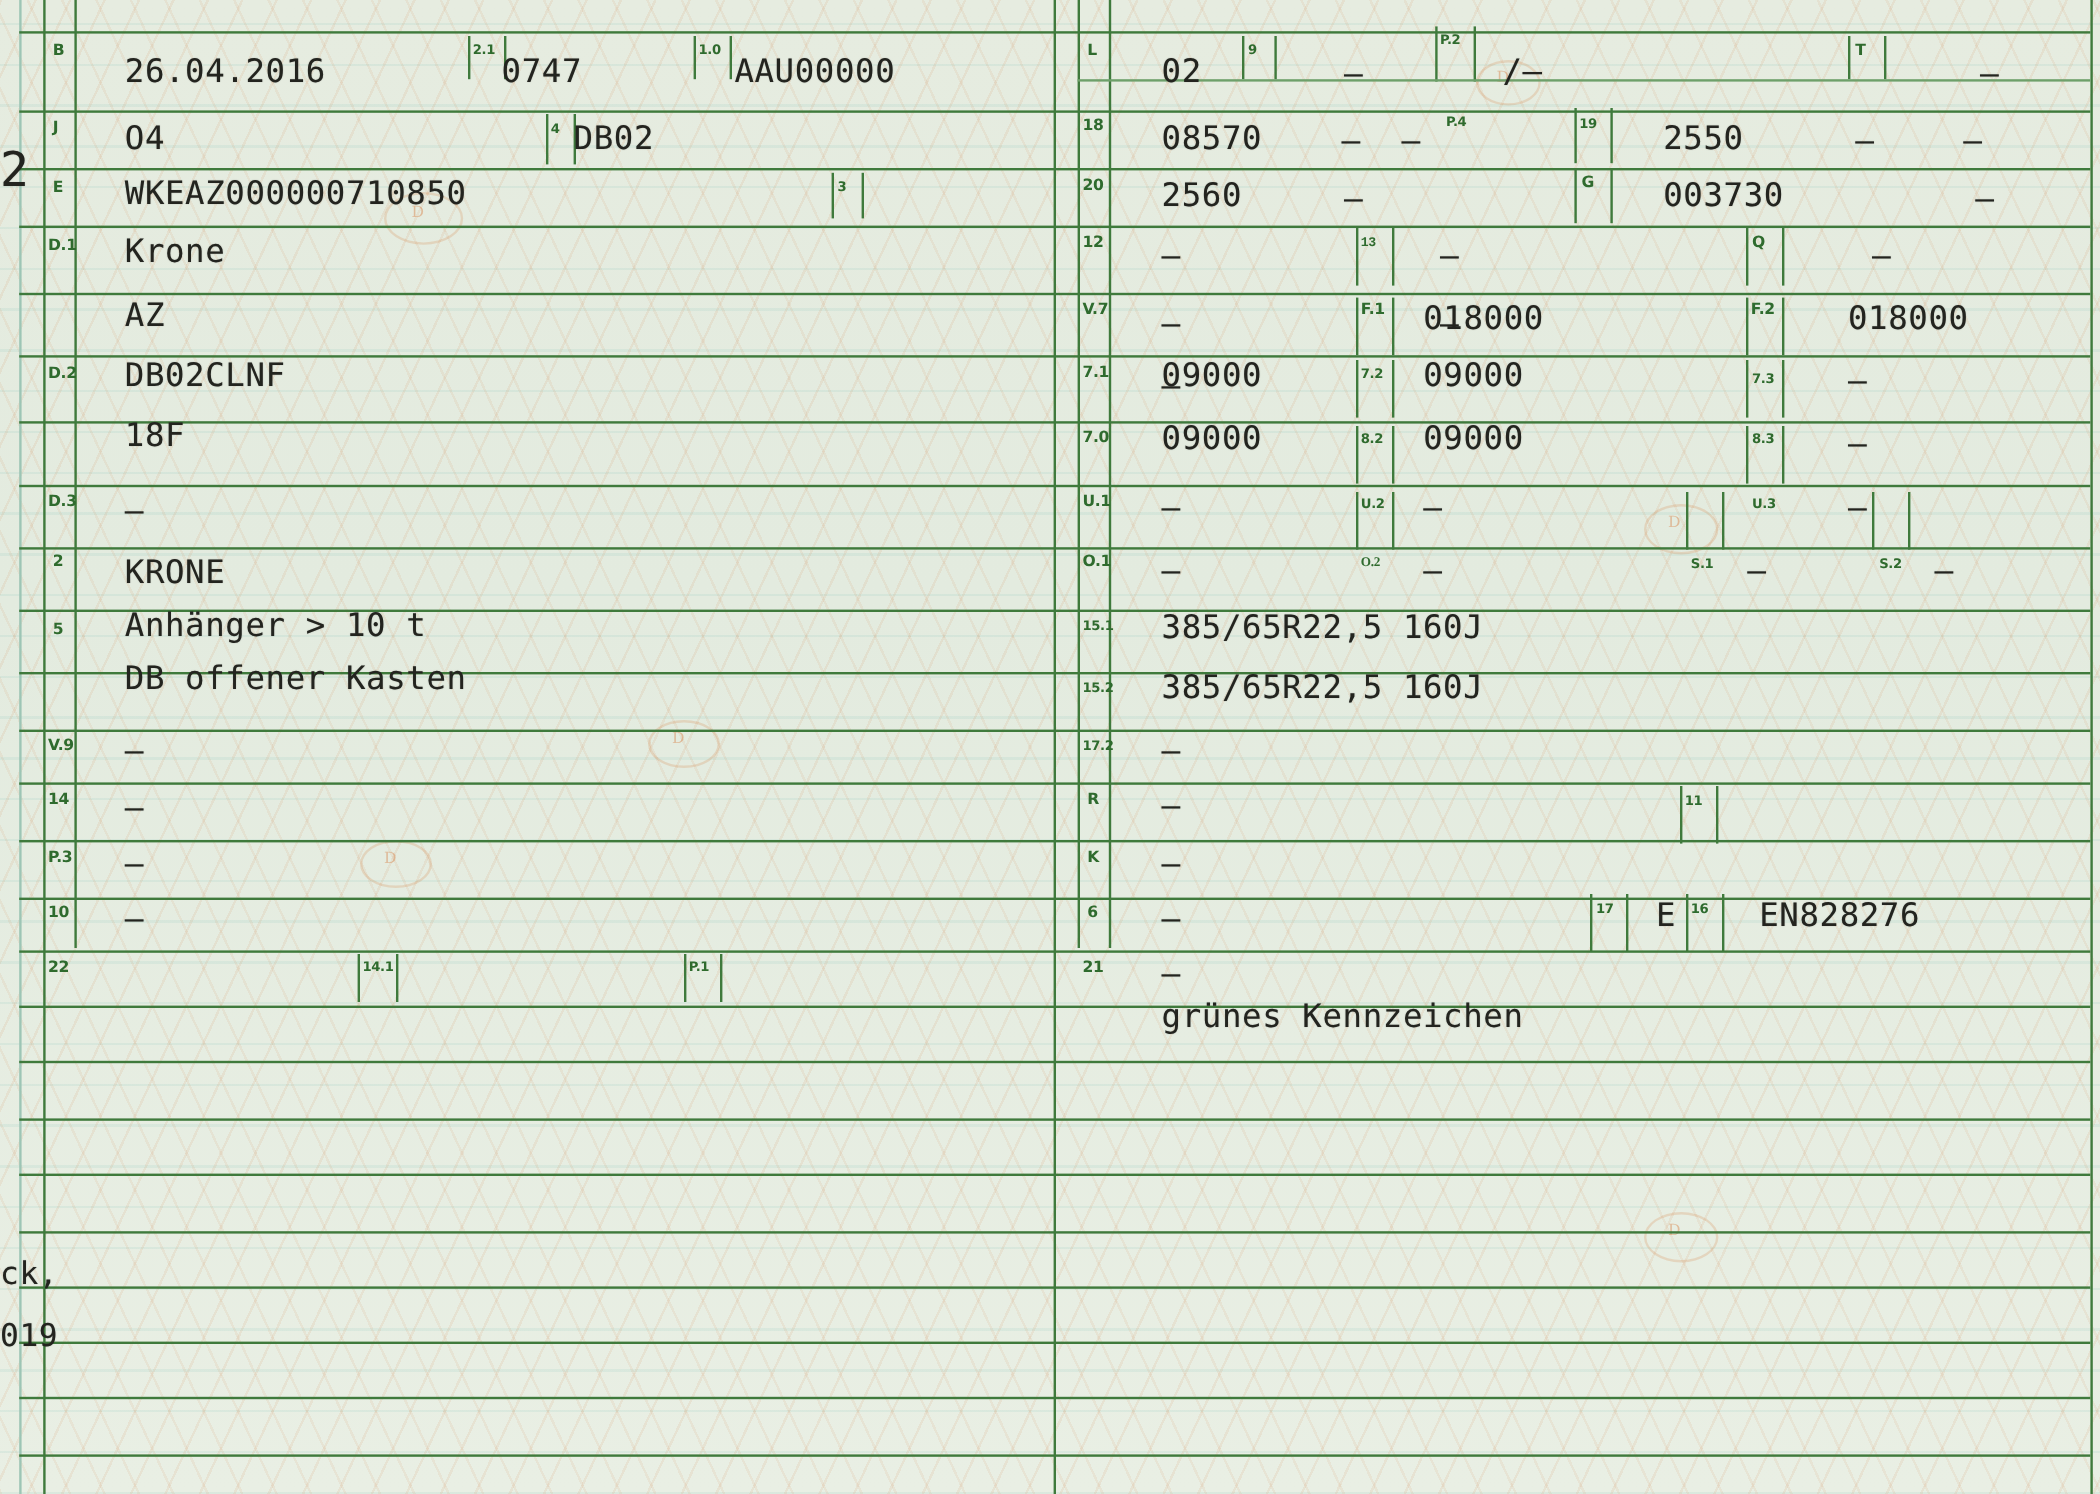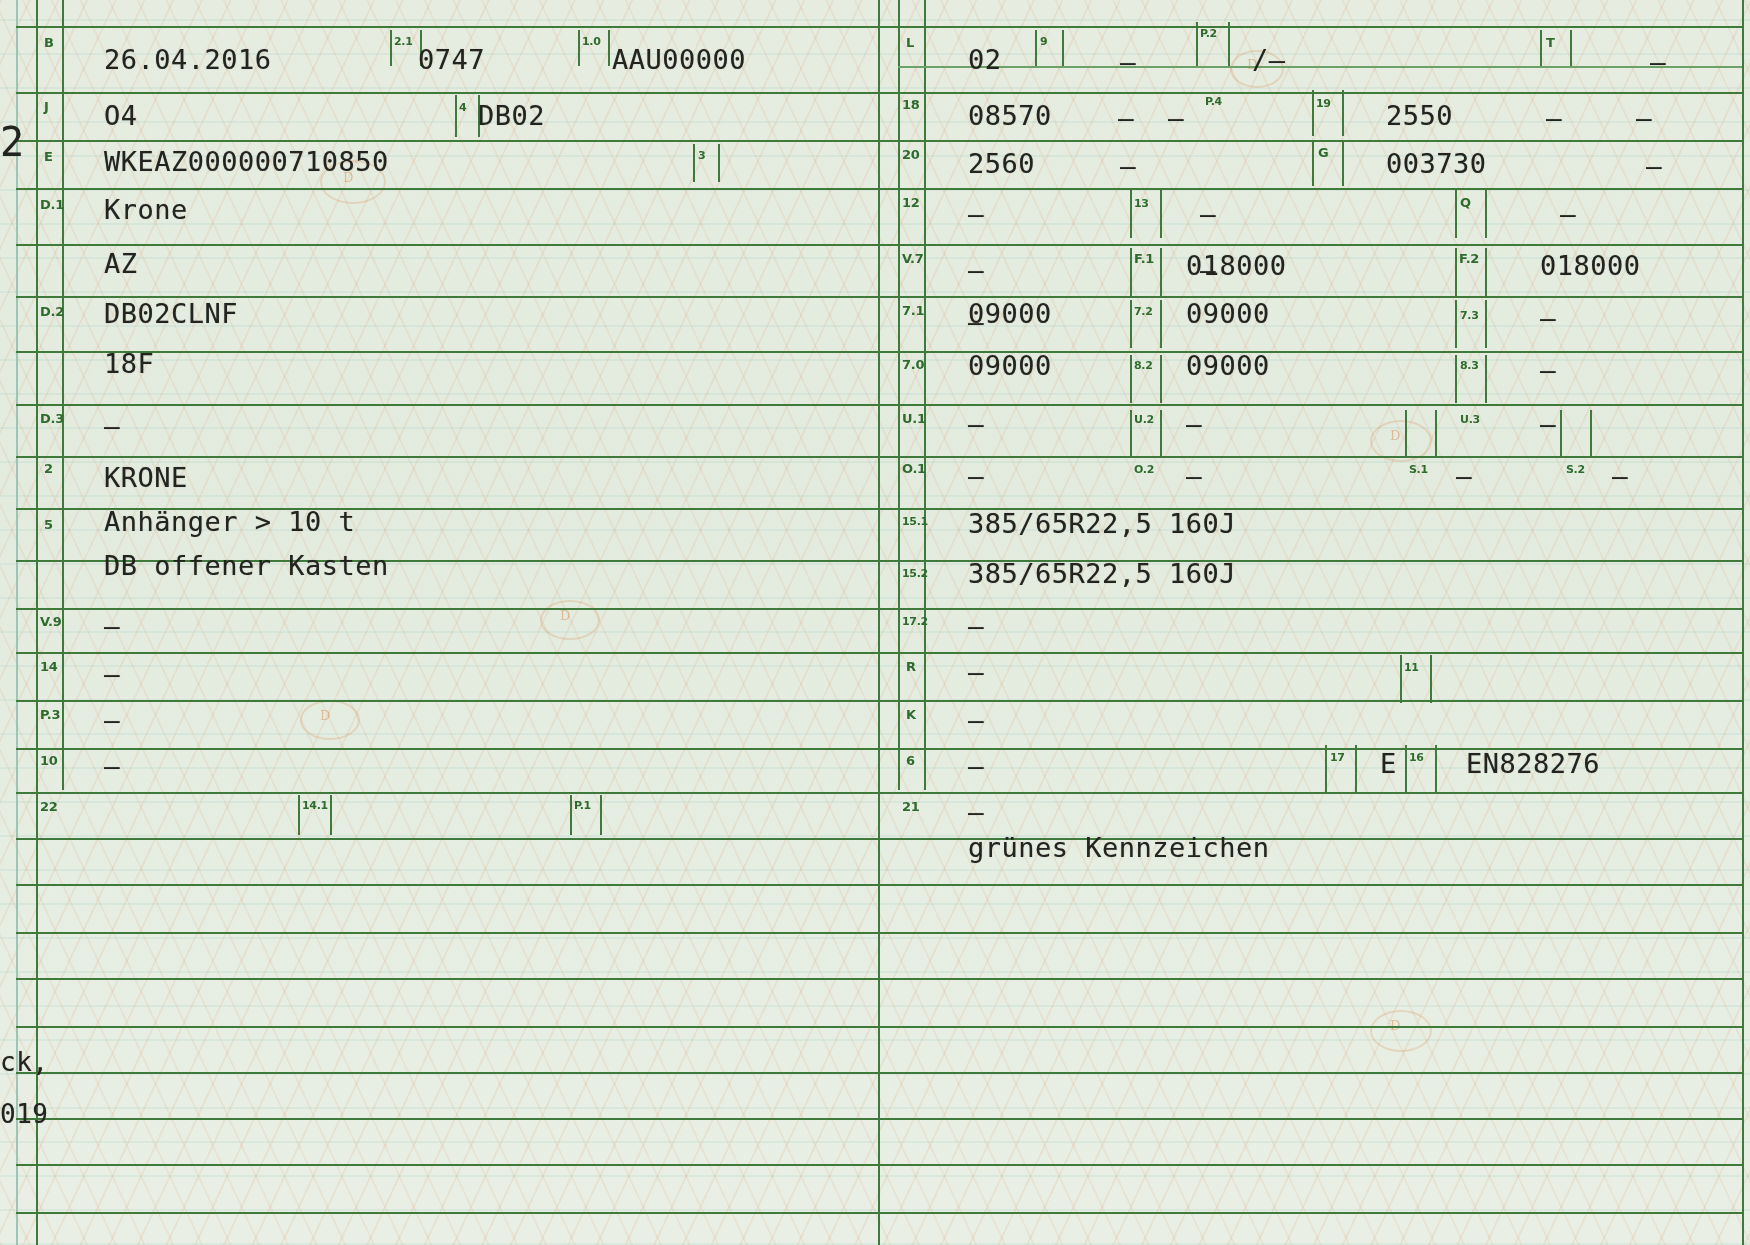--- a/index.html
+++ b/index.html
@@ -198,41 +198,41 @@
   <div class="code sm" style="left:1040px;top:36px;">9</div>
   <div class="code sm" style="left:1200px;top:28px;">P.2</div>
   <div class="code sm" style="left:1205px;top:48px;margin-top:48px;">P.4</div>
   <div class="code" style="left:1546px;top:36px;">T</div>
 
   <div class="code" style="left:902px;top:98px;">18</div>
   <div class="code sm" style="left:1316px;top:98px;text-align:right;">19</div>
   <div class="code" style="left:902px;top:148px;">20</div>
   <div class="code" style="left:1318px;top:146px;">G</div>
   <div class="code" style="left:902px;top:196px;">12</div>
-  <div class="code sm" style="left:1134px;top:198px;">13</div>
+  <div class="code sm" style="left:1134px;top:198px;font-family:Liberation Mono, monospace;">13</div>
   <div class="code" style="left:1460px;top:196px;">Q</div>
 
   <div class="code" style="left:902px;top:252px;">V.7</div>
   <div class="code" style="left:1134px;top:252px;">F.1</div>
   <div class="code" style="left:1459px;top:252px;">F.2</div>
 
   <div class="code" style="left:902px;top:304px;">7.1</div>
   <div class="code sm" style="left:1134px;top:306px;">7.2</div>
   <div class="code sm" style="left:1460px;top:310px;">7.3</div>
 
   <div class="code" style="left:902px;top:358px;">7.0</div>
   <div class="code sm" style="left:1134px;top:360px;">8.2</div>
   <div class="code sm" style="left:1460px;top:360px;">8.3</div>
 
   <div class="code" style="left:902px;top:412px;">U.1</div>
   <div class="code sm" style="left:1134px;top:414px;">U.2</div>
   <div class="code sm" style="left:1460px;top:414px;">U.3</div>
 
   <div class="code" style="left:902px;top:462px;">O.1</div>
-  <div class="code sm" style="left:1134px;top:464px;">O.2</div>
+  <div class="code sm" style="left:1134px;top:464px;font-family:Liberation Serif, serif;">O.2</div>
   <div class="code sm" style="left:1409px;top:464px;">S.1</div>
   <div class="code sm" style="left:1566px;top:464px;">S.2</div>
 
   <div class="code sm" style="left:902px;top:516px;">15.1</div>
   <div class="code sm" style="left:902px;top:568px;">15.2</div>
   <div class="code sm" style="left:902px;top:616px;">17.2</div>
 
   <div class="code" style="left:906px;top:660px;">R</div>
   <div class="code sm" style="left:1404px;top:662px;">11</div>
   <div class="code" style="left:906px;top:708px;">K</div>

